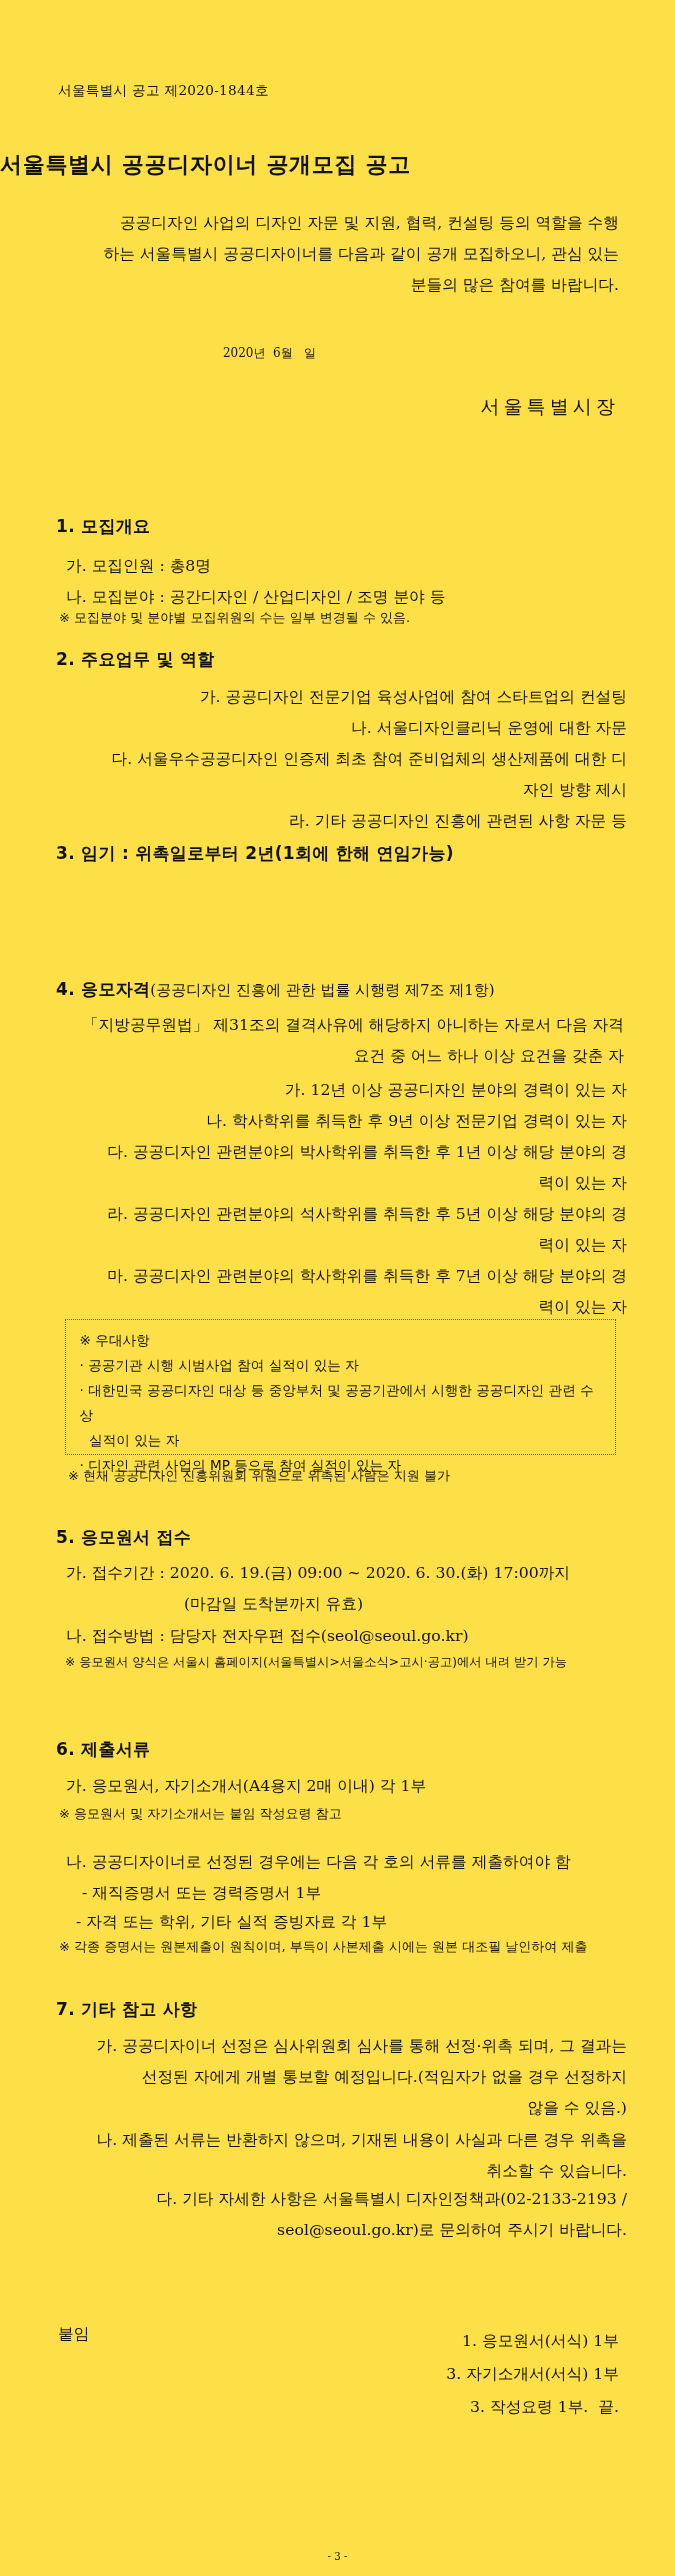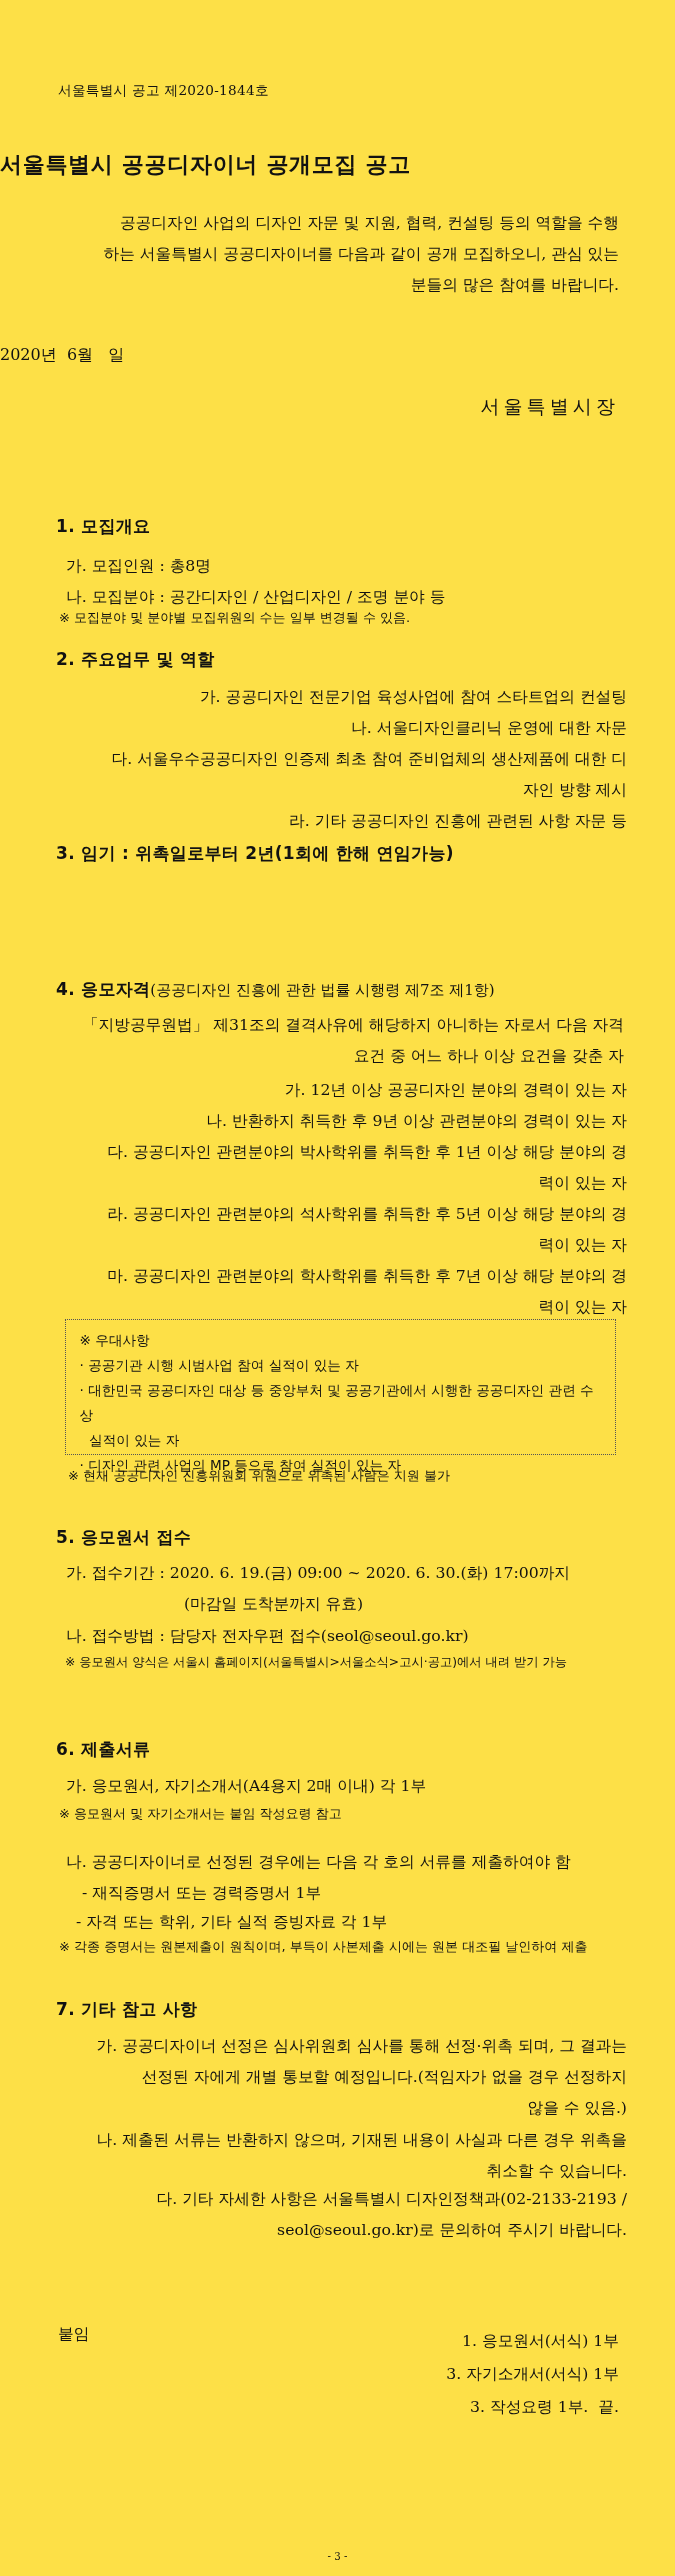--- a/index.html
+++ b/index.html
@@ -17,21 +17,21 @@
     top:150px; left:0; width:675px; text-align:left;
     font-size:22px; font-weight:700; letter-spacing:0.7px;
     font-family:"DejaVu Sans","Liberation Sans",sans-serif;
   }
 
   .line { white-space:pre-wrap;text-align:right; }
   .body-line { font-size:15.7px; line-height:31px; }
   .intro { top:207px; left:58px; width:561px; }
   .intro .first { text-indent:17.7px; }
 
-  .date-line { top:345px; left:0; width:539px; font-size:16px; white-space:pre; }
+  .date-line { top:345px; left:0; width:539px; text-align:center; font-size:12px; white-space:pre; }
   .signer { top:394px; right:56px; font-size:19px; letter-spacing:4.1px; }
 
   .sec-head {
     font-size:17px; font-weight:800; letter-spacing:0.3px;
     font-family:"DejaVu Sans","Liberation Sans",sans-serif; white-space:pre;
   }
   .head-rest { font-family:"DejaVu Serif","Liberation Serif",serif; font-weight:normal; font-size:15px; letter-spacing:0; }
 
   .items { left:66px; width:561px; }
   .hang { padding-left:33px; }
@@ -91,21 +91,21 @@
 
   <div class="abs" style="top:978px; left:56px;">
     <span class="sec-head">4. 응모자격</span><span class="head-rest">(공공디자인 진흥에 관한 법률 시행령 제7조 제1항)</span>
   </div>
   <div class="abs" style="top:1009px; left:63px; width:561px;">
     <div class="line body-line">「지방공무원법」 제31조의 결격사유에 해당하지 아니하는 자로서 다음 자격</div>
     <div class="line body-line hang-sm">요건 중 어느 하나 이상 요건을 갖춘 자</div>
   </div>
   <div class="abs items" style="top:1074px;">
     <div class="line body-line">가. 12년 이상 공공디자인 분야의 경력이 있는 자</div>
-    <div class="line body-line">나. 반환하지 취득한 후 9년 이상 관련분야의 경력이 있는 자</div>
+    <div class="line body-line">나. 학사학위를 취득한 후 9년 이상 전문기업 경력이 있는 자</div>
     <div class="line body-line">다. 공공디자인 관련분야의 박사학위를 취득한 후 1년 이상 해당 분야의 경</div>
     <div class="line body-line hang">력이 있는 자</div>
     <div class="line body-line">라. 공공디자인 관련분야의 석사학위를 취득한 후 5년 이상 해당 분야의 경</div>
     <div class="line body-line hang">력이 있는 자</div>
     <div class="line body-line">마. 공공디자인 관련분야의 학사학위를 취득한 후 7년 이상 해당 분야의 경</div>
     <div class="line body-line hang">력이 있는 자</div>
   </div>
 
   <div class="abs pref-box">
     <div class="box-line">※ 우대사항</div>

